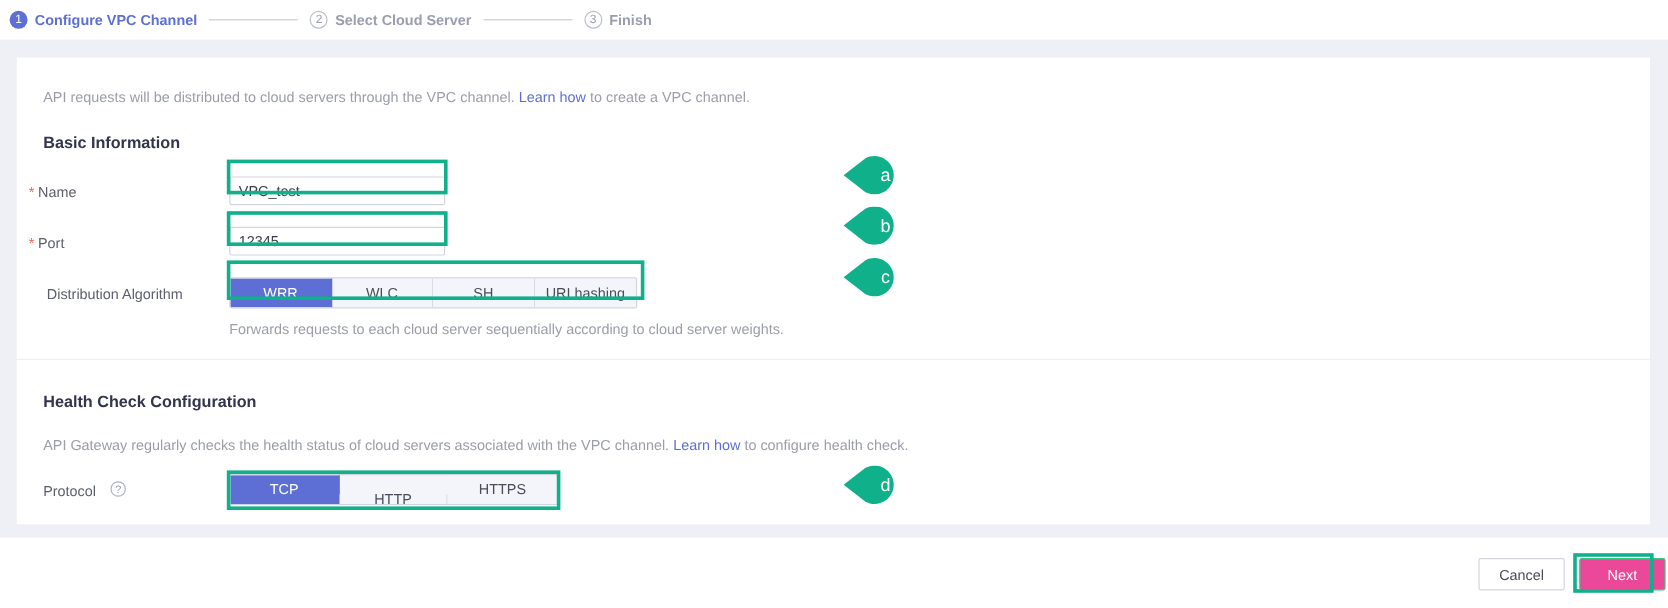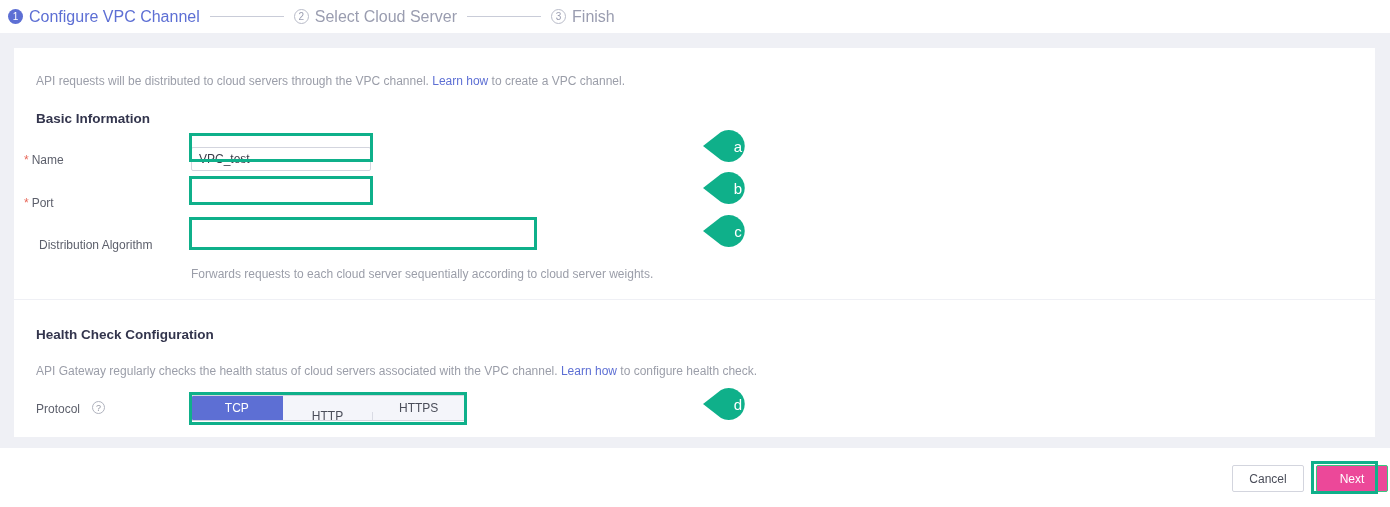--- a/index.html
+++ b/index.html
@@ -55,22 +55,23 @@
     background: #5d6fd4;
     color: #ffffff;
   }
   .step-num.idle {
     background: #ffffff;
     color: #9a9db0;
     border: 1px solid #b9bcc9;
     line-height: 13px;
   }
   .step-label {
-    font-size: 16px;
-    white-space: nowrap;
+    font-size: 12px;
+    white-space: nowrap;
+    font-weight: bold;
   }
   .step-label.active { color: #5d6fd4; }
   .step-label.idle   { color: #9a9db0; }
   .step-line {
     width: 74px;
     height: 1px;
     background: #c9ccd8;
     margin: 0 10px;
   }
 
@@ -269,23 +270,30 @@
   <div class="section-title" style="left:22px; top:63px;">Basic Information</div>
 
   <div class="field-label" style="left:10px; top:105px;">
     <span class="req-star">*</span><span>Name</span>
   </div>
   <input class="text-input" style="left: 177px; top: 99px; width: 180px;" value="VPC_test">
 
   <div class="field-label" style="left:10px; top:148px;">
     <span class="req-star">*</span><span>Port</span>
   </div>
+  <input class="text-input" style="left: 177px; top: 141px; width: 180px;" value="12345">
 
   <div class="field-label" style="left:25px; top:190px;">Distribution Algorithm</div>
 
+  <div class="seg" style="left:177px; top:183px; width:340px;">
+    <div class="seg-item selected" style="width:85px;">WRR</div>
+    <div class="seg-item" style="width:85px;">WLC</div>
+    <div class="seg-item" style="width:85px;">SH</div>
+    <div class="seg-item" style="width:85px;">URI hashing</div>
+  </div>
 
   <div class="desc" style="left:177px; top:219px;">Forwards requests to each cloud server sequentially according to cloud server weights.</div>
 
 </div>
 
 <div class="card" id="card-health">
 
   <div class="section-title" style="left:22px; top:27px;text-align:center;">Health Check Configuration</div>
 
   <div class="desc" style="left:22px; top:64px;">

